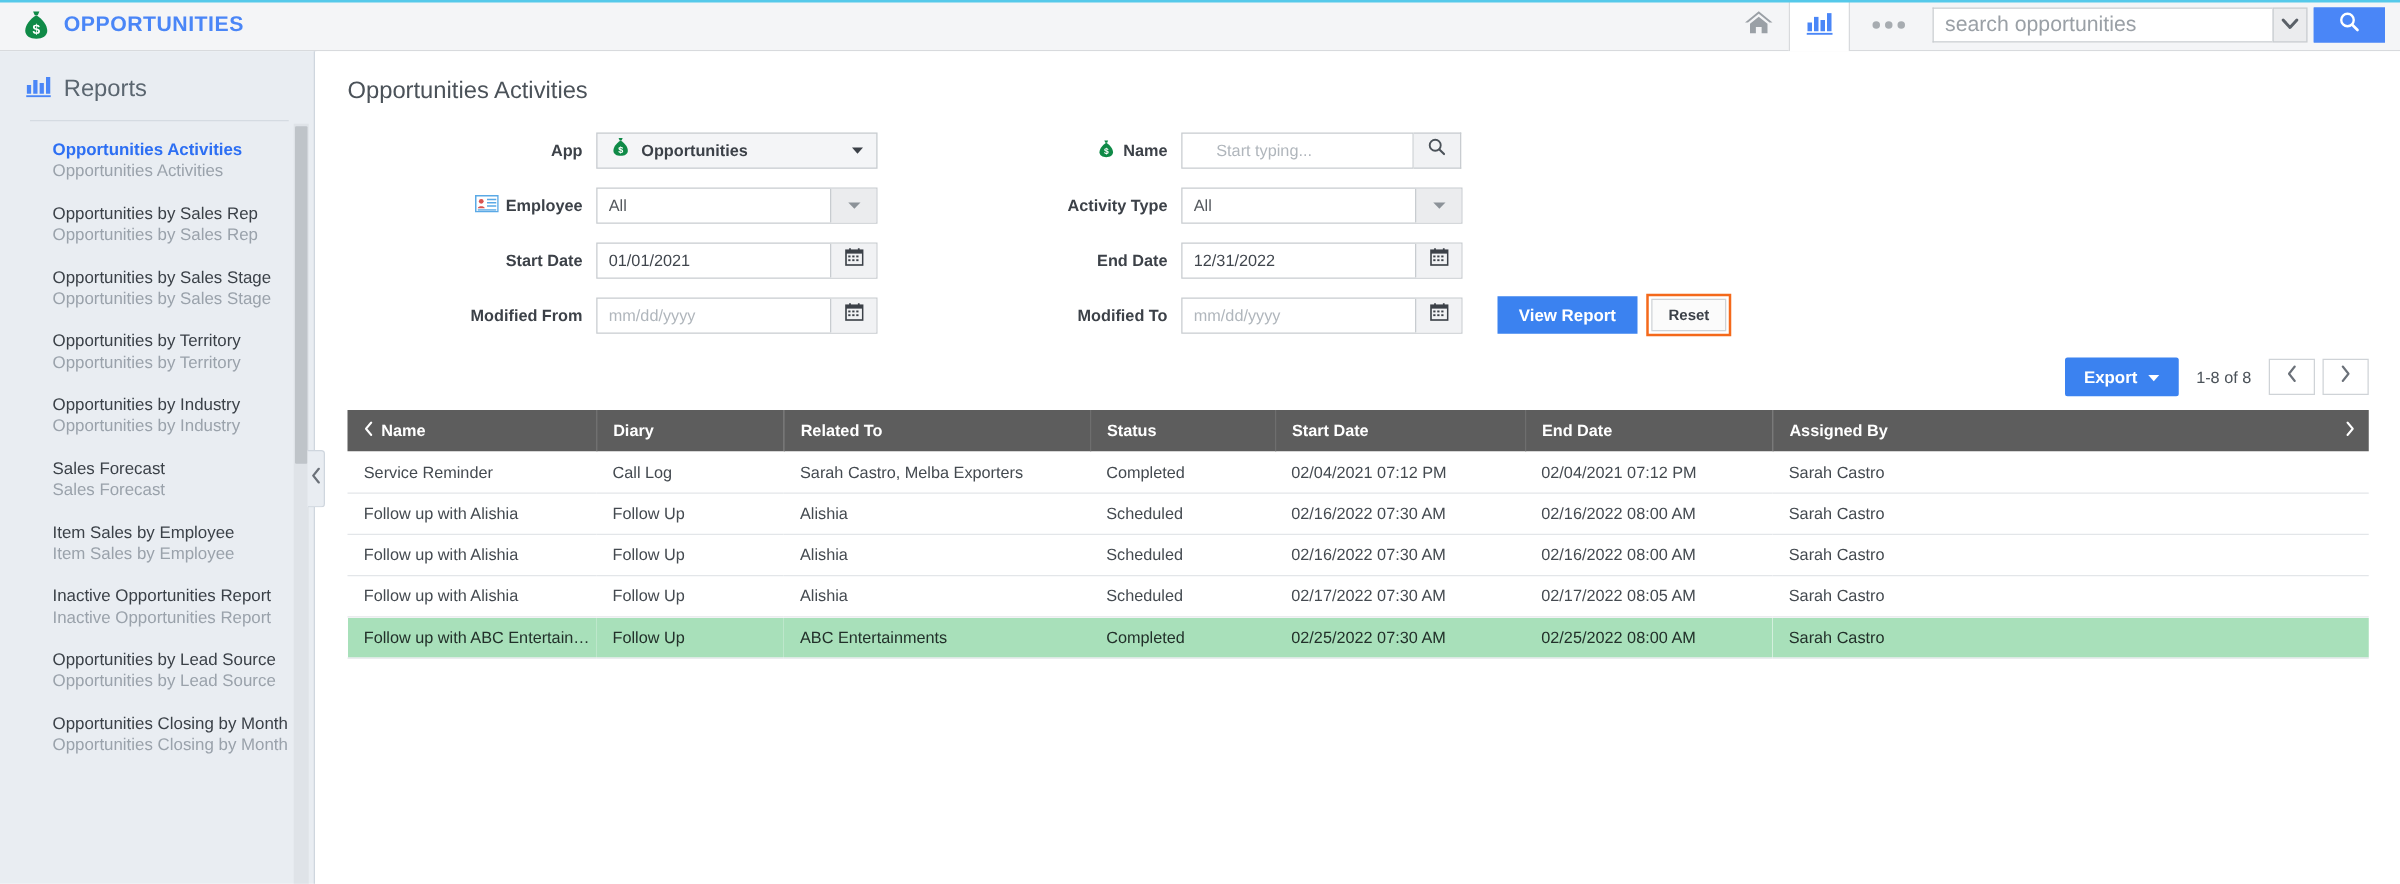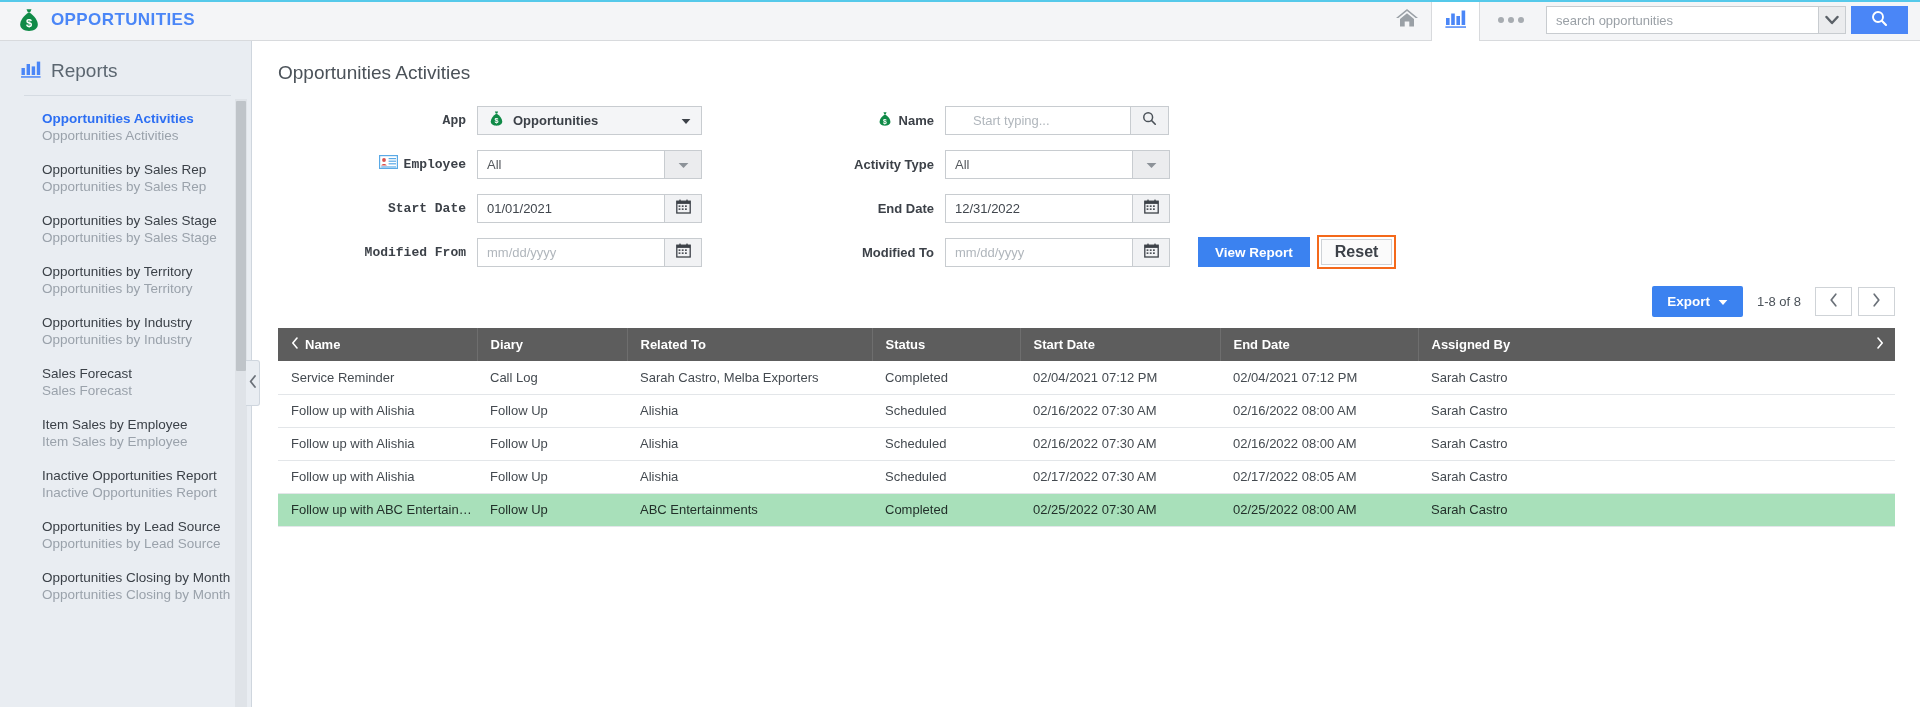--- a/index.html
+++ b/index.html
@@ -35,21 +35,21 @@
   .tb-btn {
     width: 49px; height: 41px; display: flex; align-items: center; justify-content: center;
     cursor: pointer;
   }
   .tb-btn.bordered { border-left: 1px solid #d8dadd; border-right: 1px solid #d8dadd; background:#fff; height:41px;}
   .dots { display:flex; gap:4px; padding: 0 18px; cursor:pointer;}
   .dots i { width:6px;height:6px;border-radius:50%;background:#a7acb1; display:block;}
   .search-wrap { display:flex; align-items:center; margin-left: 4px; margin-right: 12px;}
   .search-input {
     width: 272px; height: 28px; border:1px solid #c8ccd0; border-right:none;
-    padding: 0 9px; font-size: 13px; color: #333; background:#fff;
+    padding: 0 9px; font-size: 17px; color: #333; background:#fff;
     font-family:"Liberation Sans",sans-serif; outline:none;
   }
   .search-input::placeholder { color:#9aa0a6; }
   .search-caret {
     width: 28px; height:28px; border:1px solid #c8ccd0; background:#ebecee;
     display:flex;align-items:center;justify-content:center; cursor:pointer;
   }
   .search-go {
     width: 57px; height:28px; background:#4a86f7; border:1px solid #4a86f7;
     display:flex;align-items:center;justify-content:center; margin-left:5px; cursor:pointer;
@@ -88,21 +88,21 @@
   .main { position:absolute; top:41px; left:253px; width:1667px; height:666px; background:#fff; }
   .page-title { font-size:19px; color:#4b5259; padding: 21px 0 0 25px; }
 
   .filters { position:relative; margin-top:14px; padding-left: 25px; }
   .frow { display:flex; align-items:center; height:44px; }
   .fcol { display:flex; align-items:center; }
   .flabel {
     font-size:13px; color:#3c4148; font-weight:bold; text-align:right;
     margin-right:11px; display:flex; align-items:center; justify-content:flex-end; gap:6px;
   }
-  .flabel.left  { width: 188px; font-family: Liberation Mono, monospace; }
+  .flabel.left  { width: 188px; }
   .flabel.right { width: 232px; }
 
   .ctl { height:29px; border:1px solid #c8ccd0; background:#fff; display:flex; align-items:center; }
   .ctl-app { width:225px; background:#f4f5f7; padding-left:10px; gap:8px; }
   .ctl-app .lbl { font-size:13px; font-weight:bold; color:#3c4148; }
   .ctl-app .car { margin-left:auto; margin-right:10px; }
 
   .ctl-sel { width:225px; }
   .ctl-sel input {
     border:none; outline:none; width:186px; height:27px; padding-left:9px;
@@ -136,21 +136,21 @@
   .btn-view {
     height:30px; padding: 0 17px; background:#3b82f0; color:#fff; font-size:13.5px; font-weight:bold;
     display:flex;align-items:center;justify-content:center; border:none; cursor:pointer;
     font-family:"Liberation Sans",sans-serif;
   }
   .btn-reset-wrap {
     border:2px solid #f4691b; padding:2px; margin-left:7px; display:inline-block;
   }
   .btn-reset {
     height:26px; padding:0 13px; background:#fbfbfb; border:1px solid #cfd3d7;
-    font-size:16px; font-weight:bold; color:#3c4148; cursor:pointer;
+    font-size:12px; font-weight:bold; color:#3c4148; cursor:pointer;
     display:flex;align-items:center;justify-content:center;
     font-family:"Liberation Sans",sans-serif;
   }
 
   
   .exportbar {
     display:flex; align-items:center; justify-content:flex-end; gap:0;
     padding-right:25px; margin-top:12px;
   }
   .btn-export {

